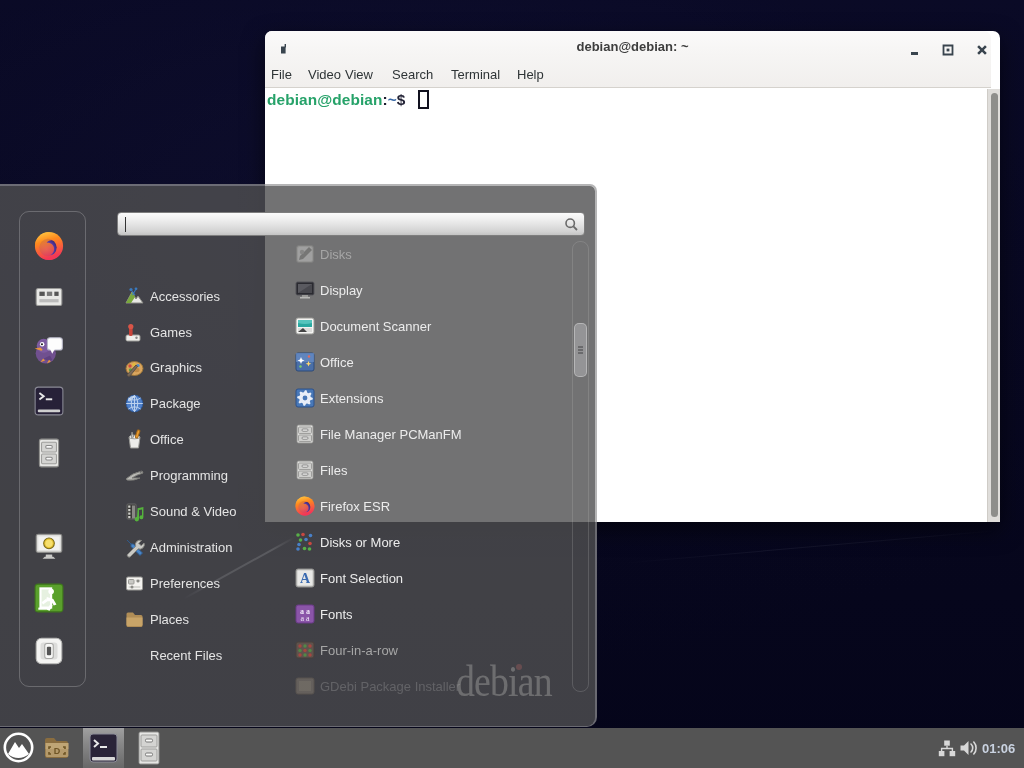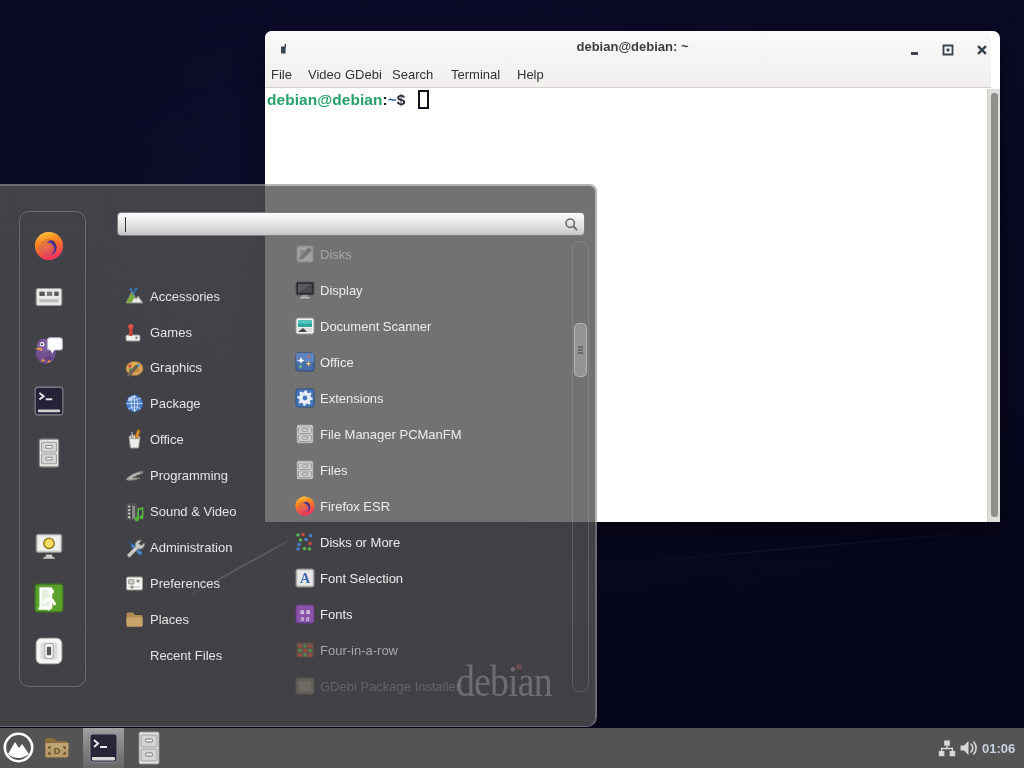--- a/index.html
+++ b/index.html
@@ -97,21 +97,21 @@
         </svg>
       </div>
       <div class="winbtn abs" style="left:709px;">
         <svg width="16" height="16" viewBox="0 0 16 16">
           <path d="M3.2 5.0 L5.0 3.2 L8 6.2 L11 3.2 L12.8 5.0 L9.8 8 L12.8 11 L11 12.8 L8 9.8 L5.0 12.8 L3.2 11 L6.2 8 Z" fill="#39444e"></path>
         </svg>
       </div>
       <div id="menubar" class="abs">
         <span class="mitem" style="left:6px;">File</span>
         <span class="mitem" style="left:43px;">Video</span>
-        <span class="mitem" style="left:80px;">GDebi</span>
+        <span class="mitem" style="left:80px;">View</span>
         <span class="mitem" style="left:127px;text-align:right;">Search</span>
         <span class="mitem" style="left:186px;">Terminal</span>
         <span class="mitem" style="left:252px;">Help</span>
       </div>
     </div>
     <div id="term-body" class="abs">
       <div id="prompt" class="abs"><span class="pg">debian@debian</span><span class="pc">:</span><span class="pb">~</span><span class="pd">$</span></div>
       <div id="cursor" class="abs"></div>
       <div id="term-sb" class="abs">
         <div id="term-thumb" class="abs"></div>

